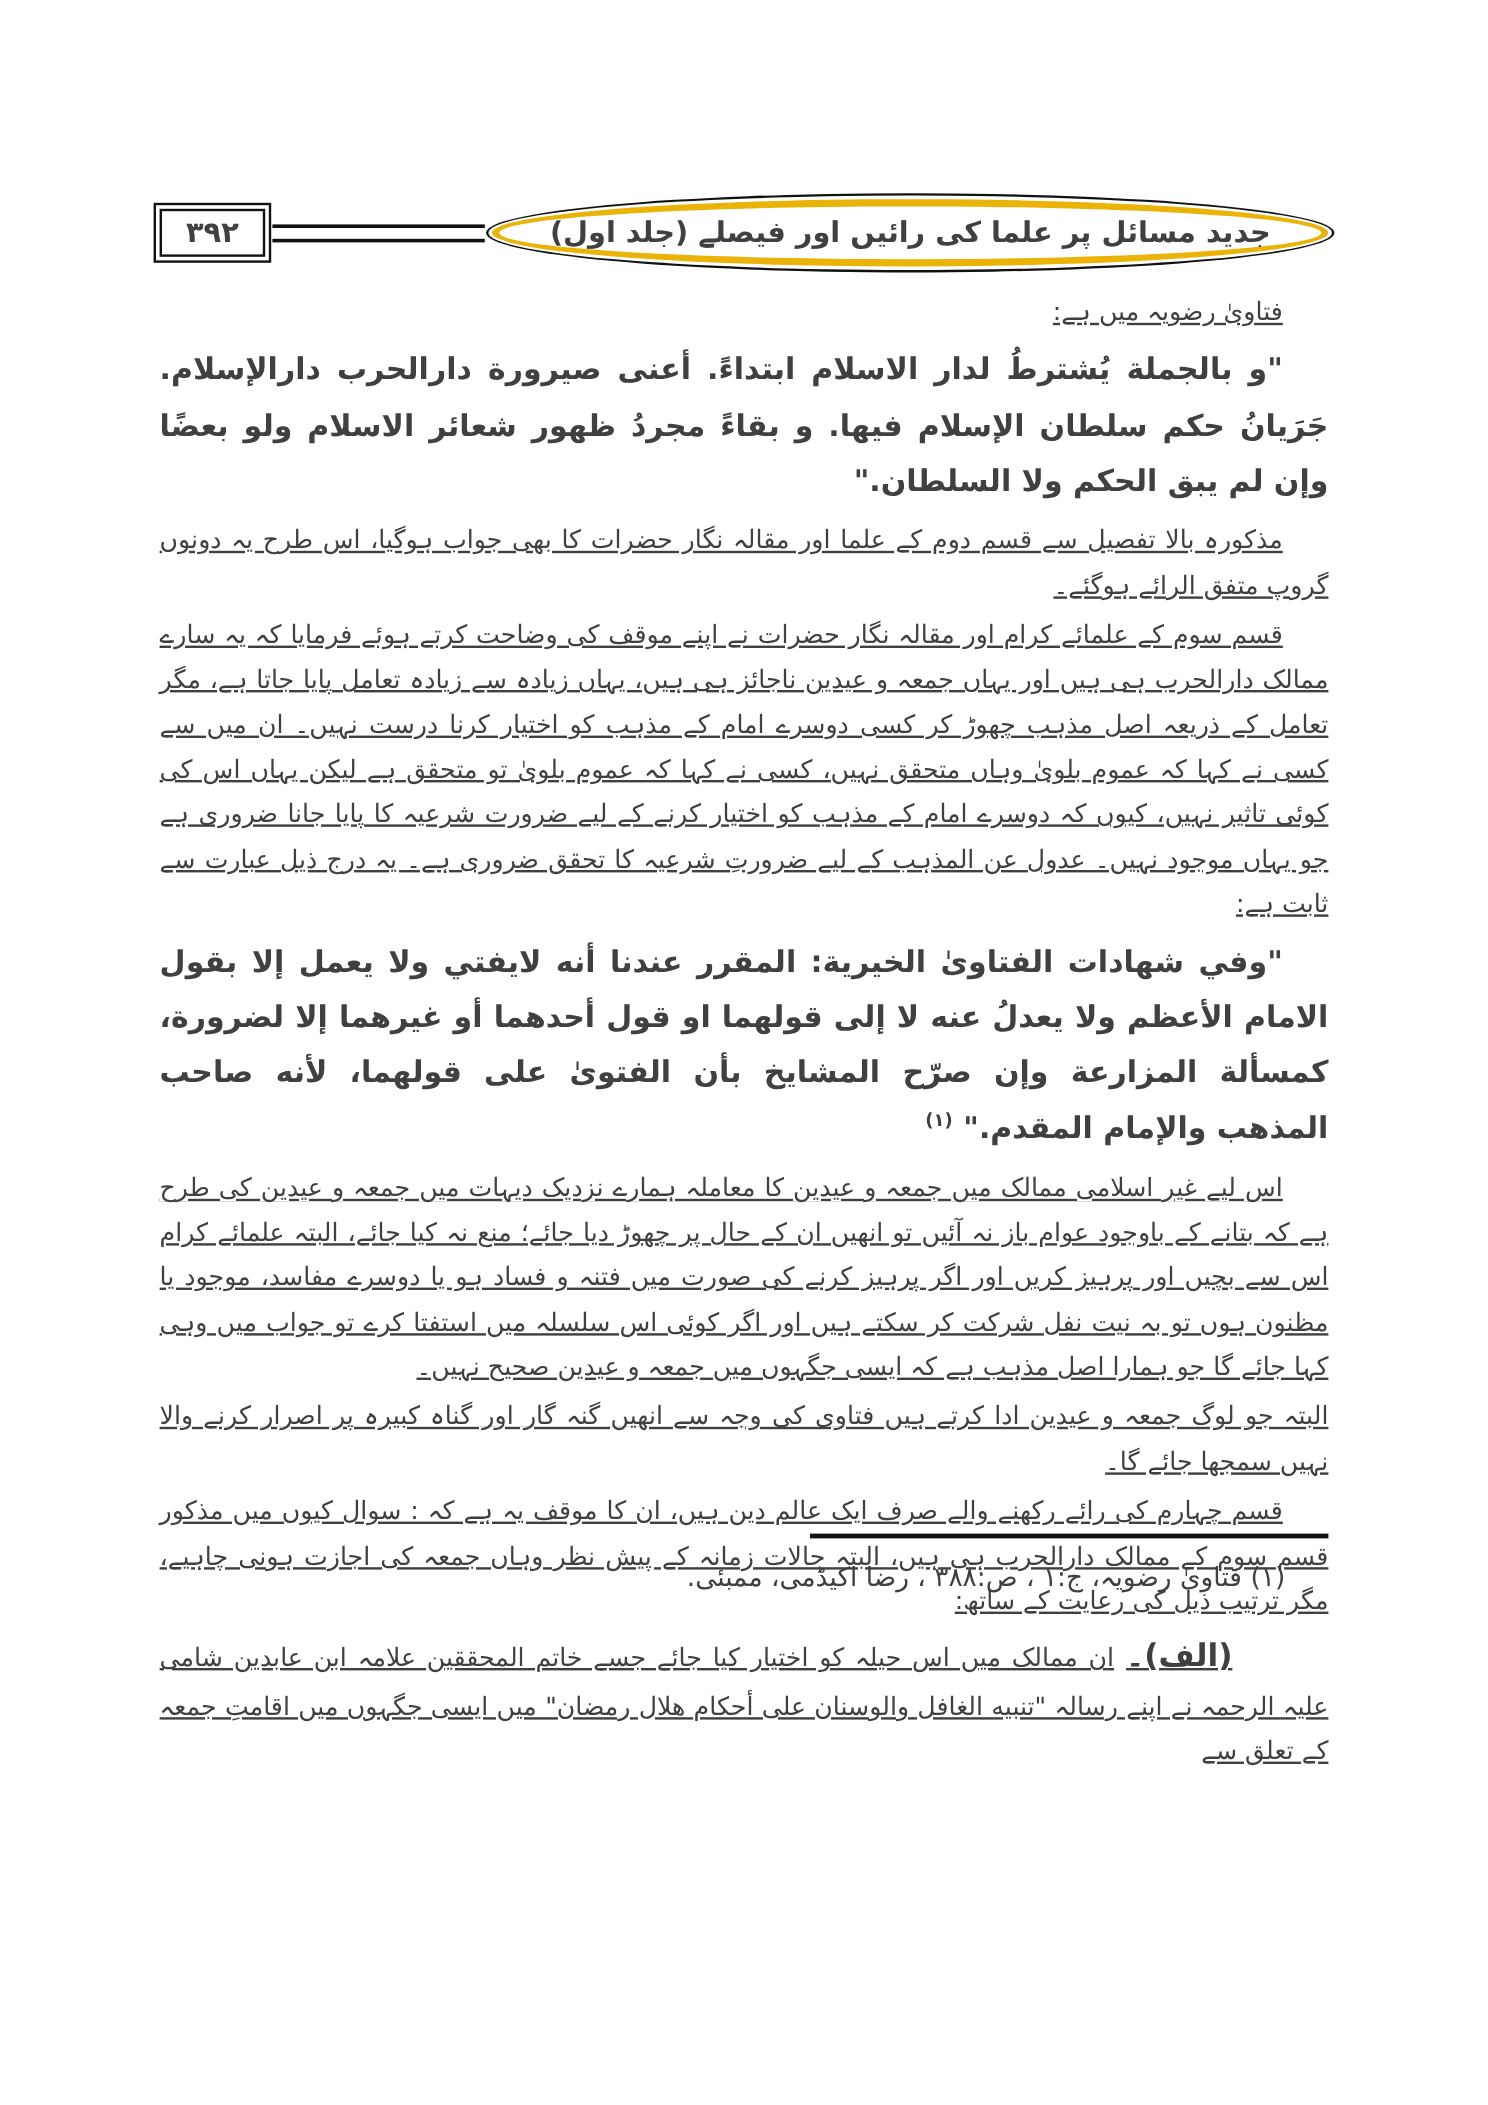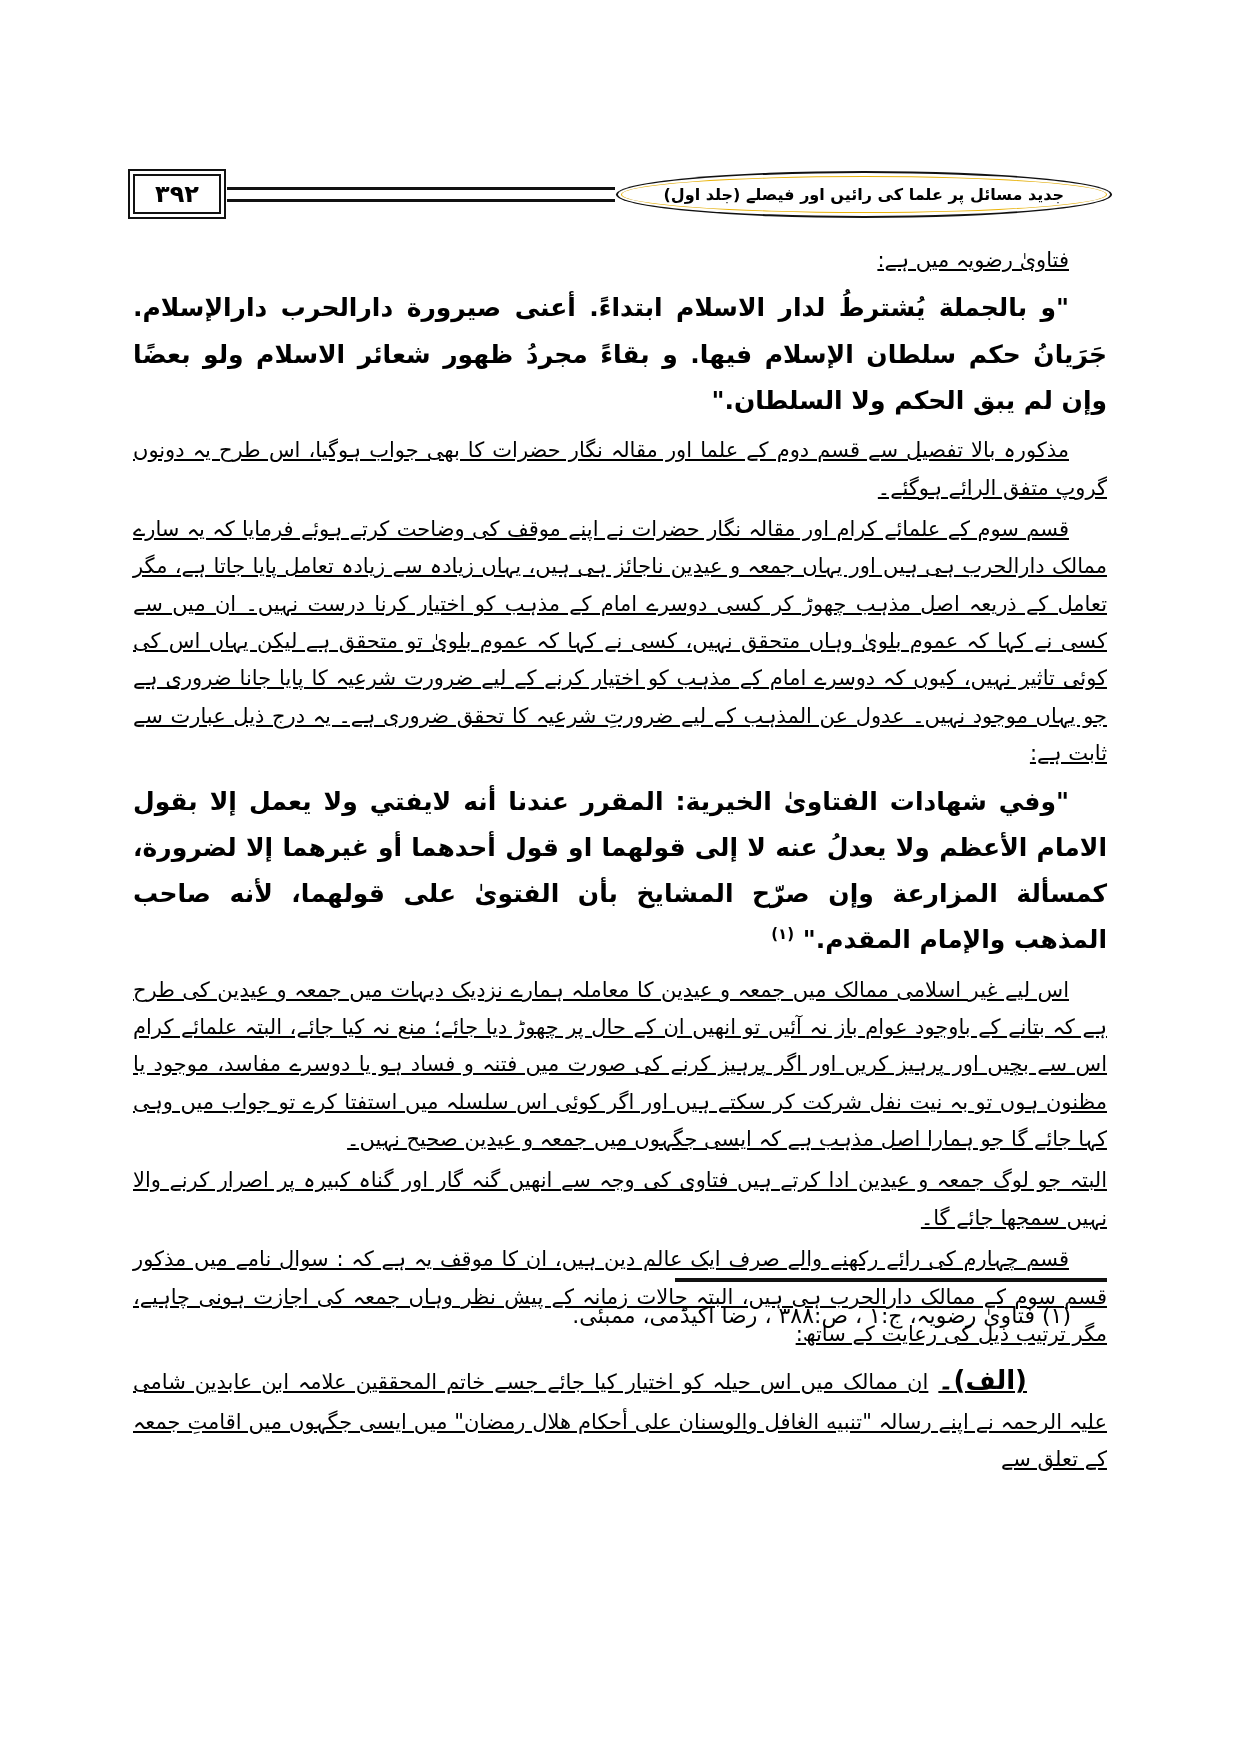--- a/index.html
+++ b/index.html
@@ -2,21 +2,21 @@
 <html lang="ur" dir="rtl"><head>
 <meta charset="utf-8">
 <style>
   html,body{margin:0;padding:0;background:#e8e8e8;}
   .page{
     position:relative;
     width:1240px;height:1754px;
     margin:0 auto;
     background:#ffffff;
     font-family:"DejaVu Sans", sans-serif;
-    color:#000000;
+    color:#404040;
     direction:rtl;
     overflow:hidden;
   }
   
   .header{
     position:absolute;
     top:168px;left:133px;right:133px;
     height:52px;
     display:flex;
     align-items:center;
@@ -34,25 +34,25 @@
   }
   .header-rule{
     flex:1 1 auto;
     height:9px;
     border-top:3px solid #111;
     border-bottom:3px solid #111;
     margin:0 6px;
   }
   .title-oval{
     flex:0 0 auto;
-    border:1px solid #eab308;
+    border:6px solid #eab308;
     box-shadow:0 0 0 3px #fff, 0 0 0 5px #111;
     border-radius:50%;
     padding:8px 42px;
-    font-size:16px;
+    font-size:24px;
     font-weight:bold;
     white-space:nowrap;
     background:#fff;
     direction:rtl;
   }
   
   .body{
     position:absolute;
     top:242px;right:133px;left:133px;
     text-align:justify;
@@ -119,21 +119,21 @@
     <p class="para indent">مذکورہ بالا تفصیل سے قسم دوم کے علما اور مقالہ نگار حضرات کا بھی جواب ہوگیا، اس طرح یہ دونوں گروپ متفق الرائے ہوگئے۔</p>
 
     <p class="para indent">قسم سوم کے علمائے کرام اور مقالہ نگار حضرات نے اپنے موقف کی وضاحت کرتے ہوئے فرمایا کہ یہ سارے ممالک دارالحرب ہی ہیں اور یہاں جمعہ و عیدین ناجائز ہی ہیں، یہاں زیادہ سے زیادہ تعامل پایا جاتا ہے، مگر تعامل کے ذریعہ اصل مذہب چھوڑ کر کسی دوسرے امام کے مذہب کو اختیار کرنا درست نہیں۔ ان میں سے کسی نے کہا کہ عموم بلویٰ وہاں متحقق نہیں، کسی نے کہا کہ عموم بلویٰ تو متحقق ہے لیکن یہاں اس کی کوئی تاثیر نہیں، کیوں کہ دوسرے امام کے مذہب کو اختیار کرنے کے لیے ضرورت شرعیہ کا پایا جانا ضروری ہے جو یہاں موجود نہیں۔ عدول عن المذہب کے لیے ضرورتِ شرعیہ کا تحقق ضروری ہے۔ یہ درج ذیل عبارت سے ثابت ہے:</p>
 
     <p class="arabic indent"><span>"وفي شهادات الفتاوىٰ الخيرية: المقرر عندنا أنه لايفتي ولا يعمل إلا بقول الامام الأعظم ولا يعدلُ عنه لا إلى قولهما او قول أحدهما أو غيرهما إلا لضرورة، كمسألة المزارعة وإن صرّح المشايخ بأن الفتوىٰ على قولهما، لأنه صاحب المذهب والإمام المقدم."</span> <sup class="fnref">(١)</sup></p>
 
     <p class="para indent">اس لیے غیر اسلامی ممالک میں جمعہ و عیدین کا معاملہ ہمارے نزدیک دیہات میں جمعہ و عیدین کی طرح ہے کہ بتانے کے باوجود عوام باز نہ آئیں تو انھیں ان کے حال پر چھوڑ دیا جائے؛ منع نہ کیا جائے، البتہ علمائے کرام اس سے بچیں اور پرہیز کریں اور اگر پرہیز کرنے کی صورت میں فتنہ و فساد ہو یا دوسرے مفاسد، موجود یا مظنون ہوں تو بہ نیت نفل شرکت کر سکتے ہیں اور اگر کوئی اس سلسلہ میں استفتا کرے تو جواب میں وہی کہا جائے گا جو ہمارا اصل مذہب ہے کہ ایسی جگہوں میں جمعہ و عیدین صحیح نہیں۔</p>
 
     <p class="para">البتہ جو لوگ جمعہ و عیدین ادا کرتے ہیں فتاوی کی وجہ سے انھیں گنہ گار اور گناہ کبیرہ پر اصرار کرنے والا نہیں سمجھا جائے گا۔</p>
 
-    <p class="para indent">قسم چہارم کی رائے رکھنے والے صرف ایک عالم دین ہیں، ان کا موقف یہ ہے کہ : سوال نامے میں مذکور قسم سوم کے ممالک دارالحرب ہی ہیں، البتہ حالات زمانہ کے پیش نظر وہاں جمعہ کی اجازت ہونی چاہیے، مگر ترتیب ذیل کی رعایت کے ساتھ:</p>
+    <p class="para indent">قسم چہارم کی رائے رکھنے والے صرف ایک عالم دین ہیں، ان کا موقف یہ ہے کہ : سوال کیوں میں مذکور قسم سوم کے ممالک دارالحرب ہی ہیں، البتہ حالات زمانہ کے پیش نظر وہاں جمعہ کی اجازت ہونی چاہیے، مگر ترتیب ذیل کی رعایت کے ساتھ:</p>
 
     <p class="para indent-lg"><span class="lead">(الف)۔</span><span>ان ممالک میں اس حیلہ کو اختیار کیا جائے جسے خاتم المحققین علامہ ابن عابدین شامی علیہ الرحمہ نے اپنے رسالہ "تنبیه الغافل والوسنان علی أحکام هلال رمضان" میں ایسی جگہوں میں اقامتِ جمعہ کے تعلق سے</span></p>
 
   </div>
 
   <div class="footnote">
     <div class="footnote-rule"></div>
     <div class="footnote-text">(۱) فتاویٰ رضویہ، ج:۱ ، ص:۳۸۸ ، رضا اکیڈمی، ممبئی.</div>
   </div>
 

